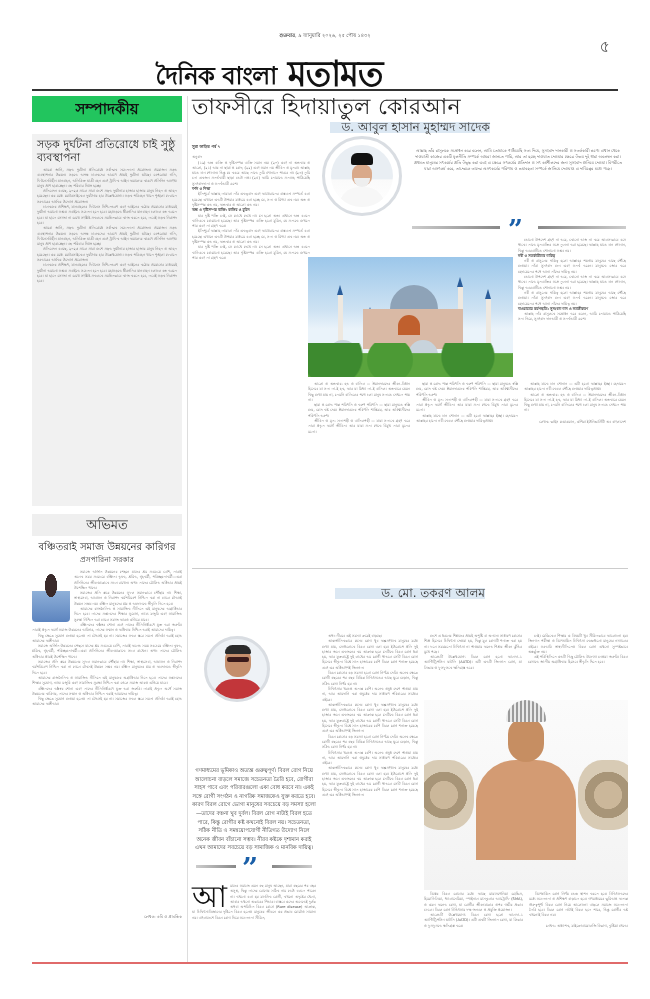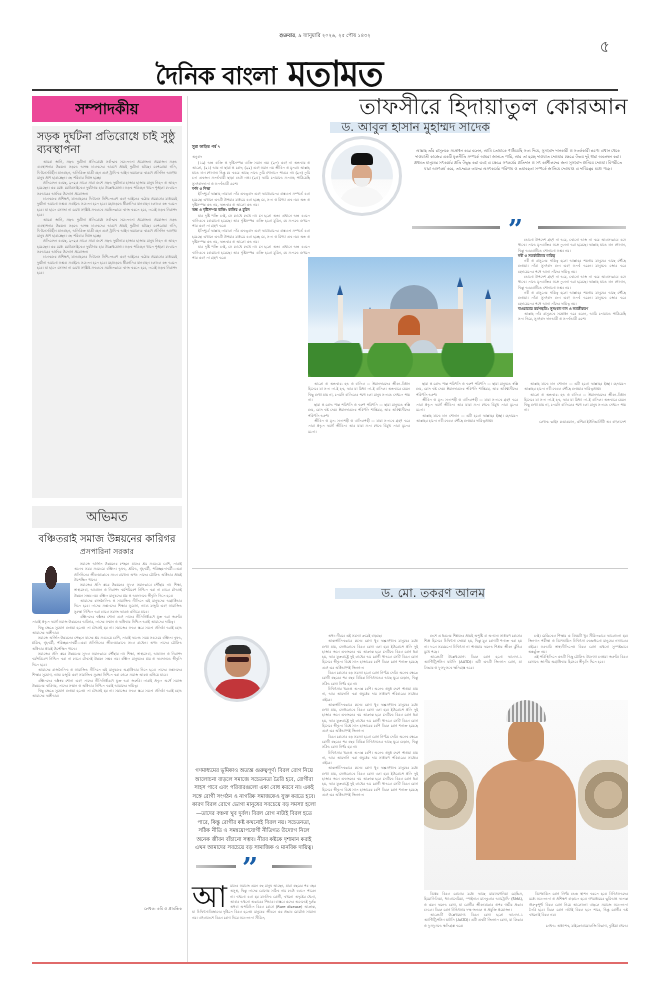--- a/index.html
+++ b/index.html
@@ -12,37 +12,37 @@
   .dateline { position: absolute; left: 0; width: 650px; top: 32px; text-align: center; font-size: 5px; color: #444; }
   .dateline b { font-weight: bold; }
   .page-num { position: absolute; right: 40px; top: 34px; font-size: 16px; color: #555; font-family: "DejaVu Serif", serif; }
   .masthead { position: absolute; left: 0; width: 538px; top: 48px; text-align: center; white-space: nowrap; }
   .masthead .brand { font-family: "DejaVu Sans", sans-serif; font-weight: bold; font-size: 24px; color: #111; vertical-align: middle; letter-spacing: -0.5px; }
   .masthead .section { display: inline-block; vertical-align: middle; margin-left: 6px; font-weight: bold; font-size: 34px; color: #111; letter-spacing: -1px; font-family: "DejaVu Sans", sans-serif; transform: scaleY(1.05); }
   .rule-top { position: absolute; left: 32px; width: 586px; top: 89px; height: 2px; background: #333; }
 
   
   .left-col { position: absolute; left: 32px; top: 96px; width: 150px; }
-  .editorial-head { background: #ec4899; height: 26px; text-align: center; font-weight: bold; font-size: 15px; line-height: 26px; color: #111; }
-  .editorial-box { margin-top: 4px; background: #f1f1f1; padding: 4px 5px 6px 5px; height: 372px; }
+  .editorial-head { background: #22c55e; height: 26px; text-align: center; font-weight: bold; font-size: 15px; line-height: 26px; color: #111; }
+  .editorial-box { margin-top: 12px; background: #f1f1f1; padding: 4px 5px 6px 5px; height: 372px; }
   .editorial-title { font-size: 11px; line-height: 13px; color: #222; margin-bottom: 4px; }
   .fine { font-size: 3.6px; line-height: 5.3px; color: #555; text-align: justify; }
   .fine p { text-indent: 6px; }
   .opinion-head { margin-top: 8px; background: #efefef; height: 22px; text-align: center; font-size: 13px; line-height: 22px; color: #333; }
   .opinion-title { text-align: center; font-size: 10px; line-height: 14px; color: #222; margin-top: 4px; }
   .opinion-author { text-align: center; font-size: 7.5px; color: #333; margin-bottom: 4px; }
   .opinion-photo { float: left; width: 38px; height: 52px; margin: 0 4px 2px 0; border-radius: 4px; background: radial-gradient(ellipse at 50% 30%, #3a2a2a 0 22%, transparent 23%), linear-gradient(180deg, #ffffff 0%, #ffffff 40%, #8fb0d8 41%, #5c84bf 100%); }
   .opinion-body { height: 340px; overflow: hidden; }
   .byline-end { text-align: right; font-size: 4px; color: #555; margin-top: 4px; }
 
   .col-divider { position: absolute; left: 187px; top: 96px; width: 1px; height: 866px; background: #ddd; }
 
   
   .tafsir { position: absolute; left: 192px; top: 92px; width: 436px; }
-  .big-title { text-align: right; font-size: 22px; line-height: 30px; color: #222; letter-spacing: 0.3px; }
+  .big-title { text-align: left; font-size: 22px; line-height: 30px; color: #222; letter-spacing: 0.3px; }
   .author-bar { width: 160px; margin: 0 auto; background: #dce8f3; text-align: right; font-size: 12px; line-height: 11px; color: #333; }
 
   .t-col1 { position: absolute; left: 0; top: 52px; width: 118px; }
   .t-col1 .lbl { font-size: 4px; font-weight: bold; color: #333; margin-bottom: 6px; }
   .portrait-ring { position: absolute; left: 130px; top: 44px; width: 80px; height: 80px; border-radius: 50%; border: 3px solid #d9dde2; background: #fff; overflow: hidden; }
   .portrait-ring .inner { position: absolute; left: 6px; top: 6px; width: 62px; height: 62px; border-radius: 50%; background: linear-gradient(180deg, #e9eef3 0%, #e9eef3 55%, #fafafa 56%, #ffffff 100%); overflow: hidden; }
   .portrait-ring .cap { position: absolute; left: 20px; top: 8px; width: 22px; height: 12px; background: #111; border-radius: 6px 6px 2px 2px; }
   .portrait-ring .face { position: absolute; left: 21px; top: 19px; width: 20px; height: 22px; background: #d9a98a; border-radius: 9px; }
   .portrait-ring .beard { position: absolute; left: 23px; top: 33px; width: 16px; height: 9px; background: #eee; border-radius: 0 0 8px 8px; }
   .portrait-ring .robe { position: absolute; left: 8px; top: 42px; width: 46px; height: 24px; background: #f7f7f7; border-radius: 20px 20px 0 0; }

